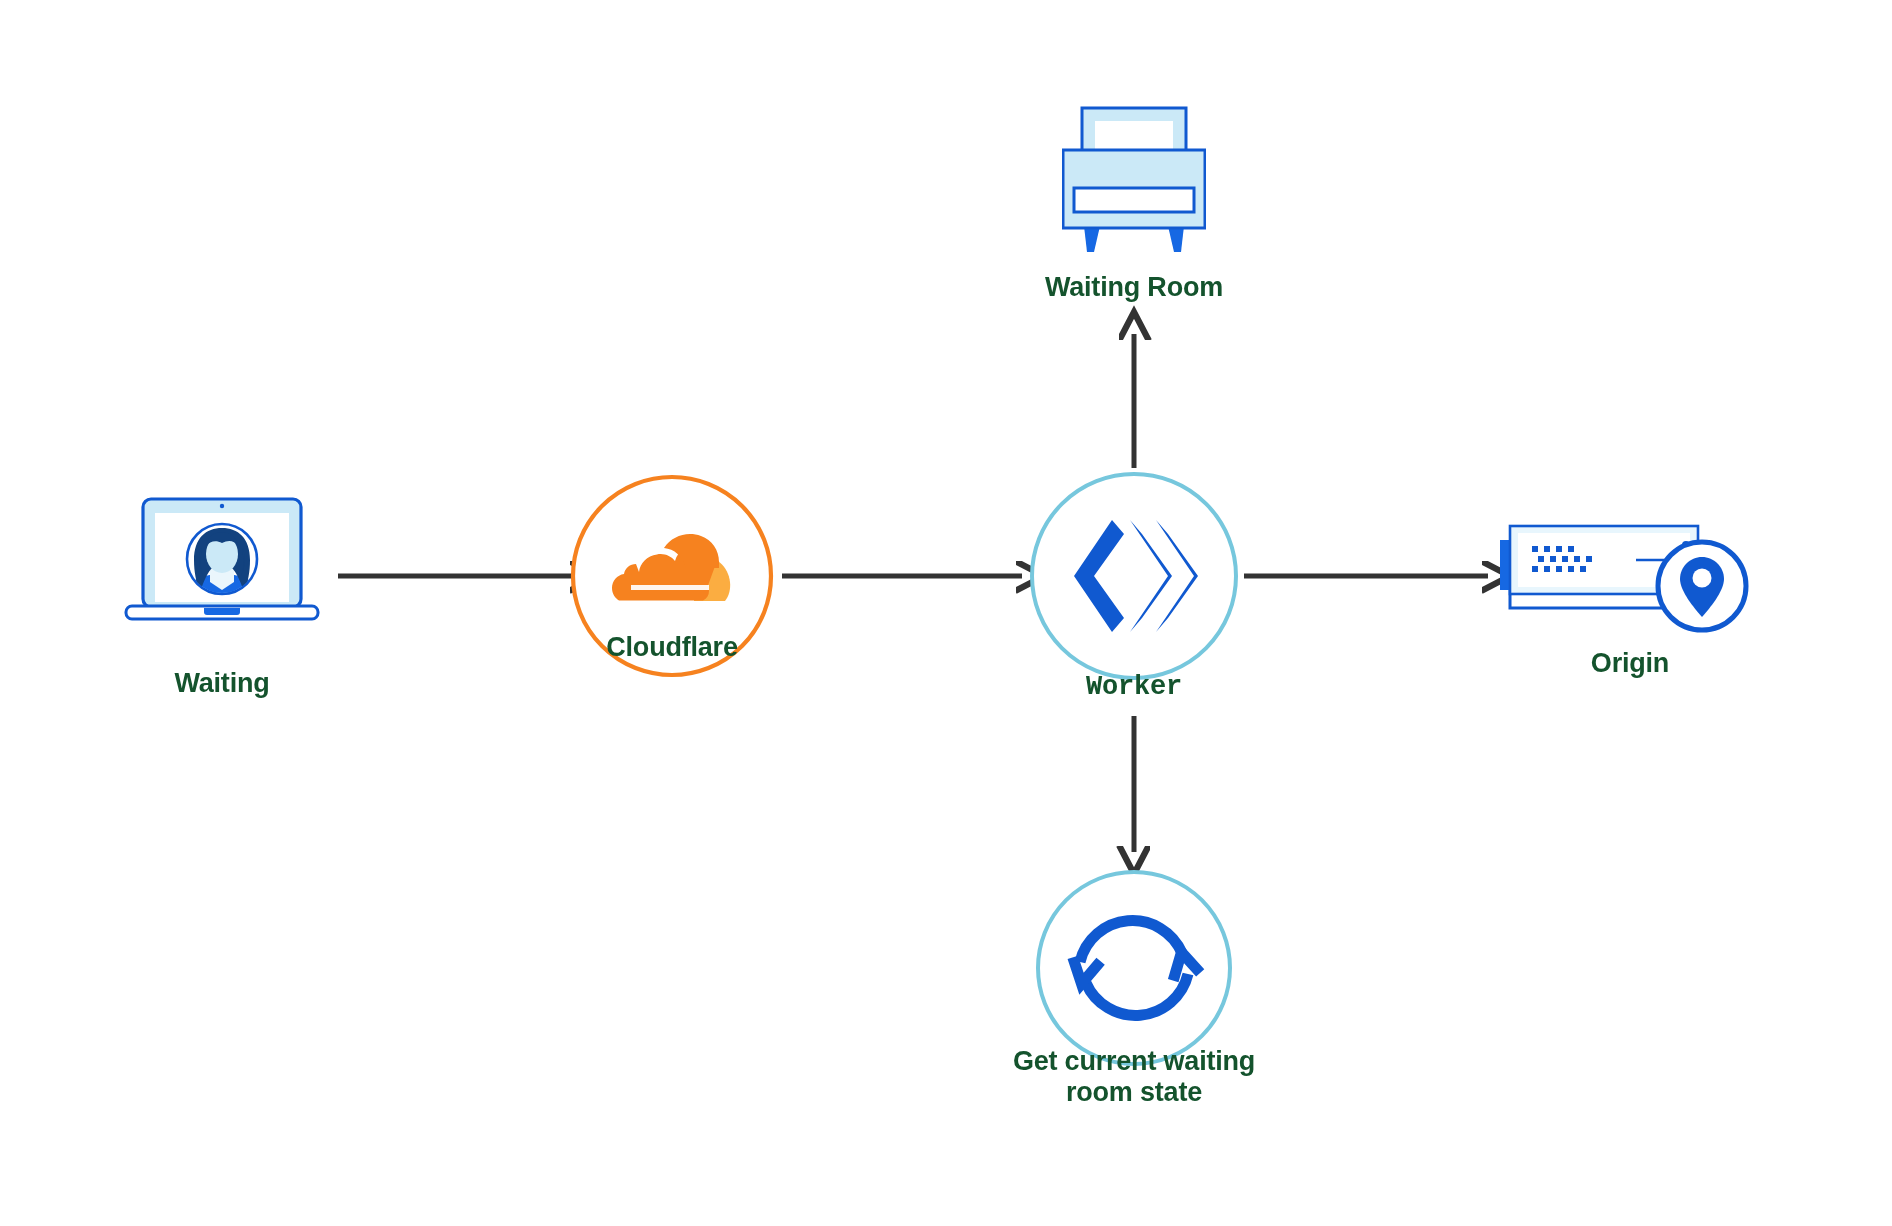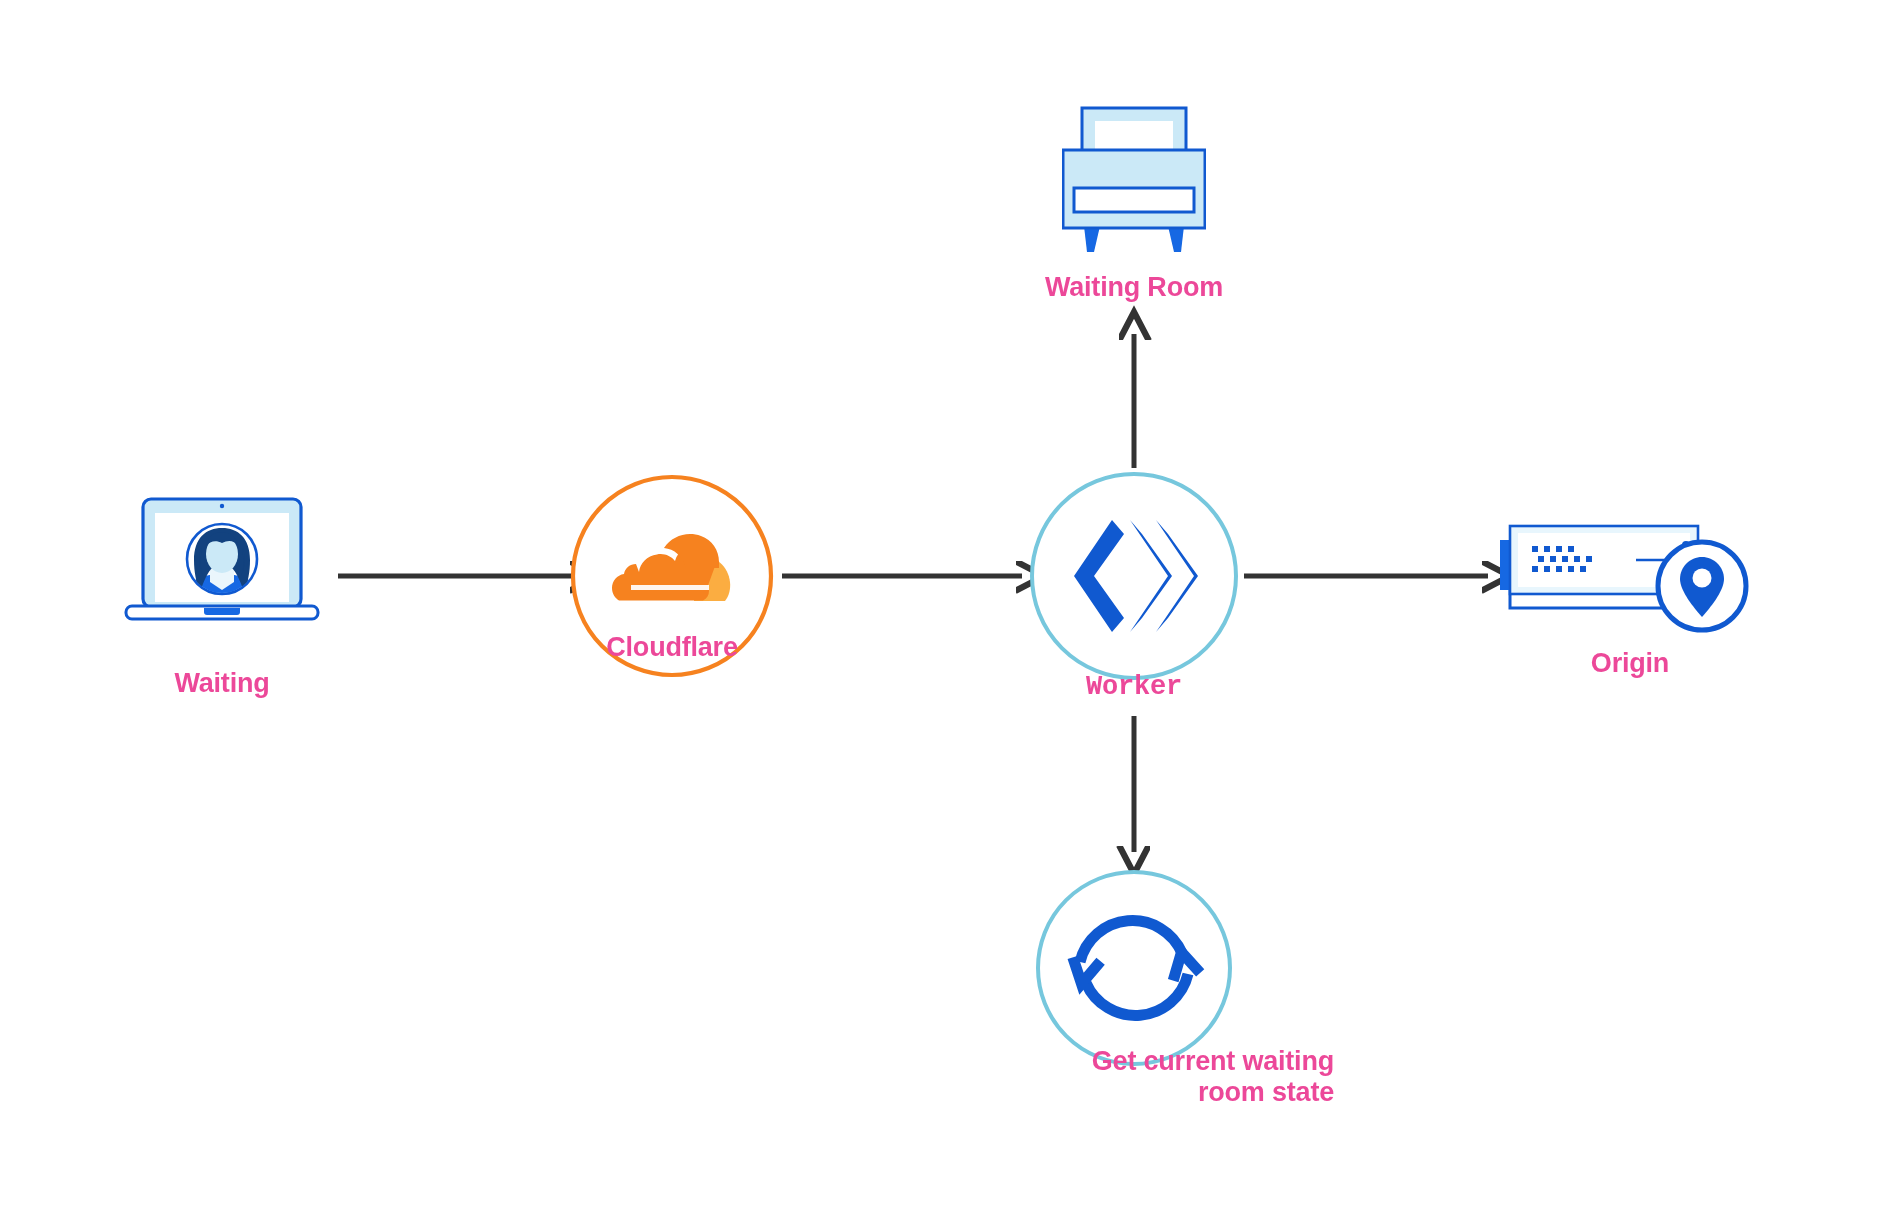--- a/index.html
+++ b/index.html
@@ -22,21 +22,21 @@
   .node {
     position: absolute;
   }
   .node-label {
     position: absolute;
     text-align: center;
     font-family: "Liberation Sans", sans-serif;
     font-weight: bold;
     font-size: 27px;
     line-height: 1.15;
-    color: #ec4899;
+    color: #14532d;
     white-space: pre-line;
     letter-spacing: -0.2px;
   }
   .svg-layer {
     position: absolute;
     left: 0;
     top: 0;
     width: 1892px;
     height: 1226px;
     pointer-events: none;
@@ -171,21 +171,21 @@
     <svg class="icon-box" width="204" height="204" viewBox="0 0 204 204" xmlns="http://www.w3.org/2000/svg">
       <circle cx="102" cy="102" r="96" fill="#ffffff" stroke="#76c7dd" stroke-width="4"></circle>
 
       <path d="M48,96 A54,54 0 0 1 150,87" fill="none" stroke="#1059d0" stroke-width="11" stroke-linecap="butt"></path>
       <path d="M138,112 L152,86 L166,110" fill="none" stroke="#1059d0" stroke-width="11" stroke-linecap="butt" stroke-linejoin="miter" transform="rotate(-12 152 98)"></path>
 
       <path d="M156,108 A54,54 0 0 1 54,117" fill="none" stroke="#1059d0" stroke-width="11" stroke-linecap="butt"></path>
       <path d="M38,94 L52,118 L66,92" fill="none" stroke="#1059d0" stroke-width="11" stroke-linecap="butt" stroke-linejoin="miter" transform="rotate(12 52 106)"></path>
     </svg>
   </div>
-  <div class="node-label" style="left:934px; top:1046px; width:400px;text-align:right;">Get current waiting
+  <div class="node-label" style="left:934px; top:1046px; width:400px;">Get current waiting
 room state</div>
 
   <div class="node" style="left:1496px; top:516px; width:260px; height:122px;">
     <svg class="icon-box" width="260" height="122" viewBox="0 0 260 122" xmlns="http://www.w3.org/2000/svg">
 
       <rect x="14" y="28" width="188" height="64" fill="none" stroke="#1059d0" stroke-width="3"></rect>
 
       <rect x="4" y="24" width="18" height="50" fill="#1668e3"></rect>
 
       <rect x="196" y="24" width="18" height="50" fill="#1668e3"></rect>

